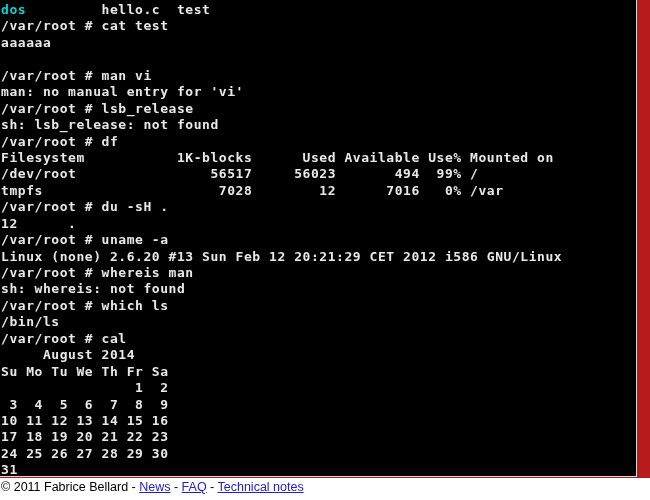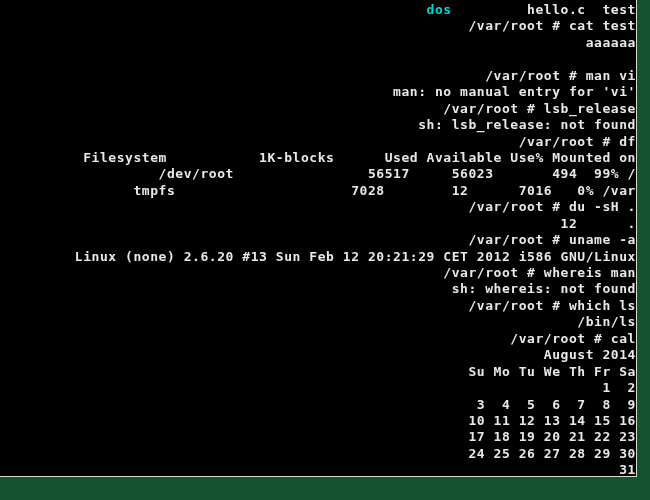--- a/index.html
+++ b/index.html
@@ -10,22 +10,21 @@
   body {
     width: 650px;
     height: 500px;
     overflow: hidden;
     font-family: "Liberation Sans", sans-serif;
   }
   #page {
     position: relative;
     width: 650px;
     height: 500px;
-    background: #14532d;
-    text-align: right;
+    background: #b91c1c;
   }
   #terminal {
     position: absolute;
     left: 0;
     top: 0;
     width: 637px;
     height: 477px;
     background: #000000;
     border-right: 1px solid #d8d8d8;
     border-bottom: 1px solid #d8d8d8;
@@ -72,14 +71,17 @@
 </style>
 </head>
 <body>
 
 <div id="page">
 
   <div id="terminal">
     <div id="screen"><span class="tline"><span class="c-cyan">dos</span><span class="c-white">         hello.c  test</span></span><span class="tline"><span class="c-white">/var/root # cat test</span></span><span class="tline"><span class="c-white">aaaaaa</span></span><span class="tline"><span class="c-white"></span></span><span class="tline"><span class="c-white">/var/root # man vi</span></span><span class="tline"><span class="c-white">man: no manual entry for 'vi'</span></span><span class="tline"><span class="c-white">/var/root # lsb_release</span></span><span class="tline"><span class="c-white">sh: lsb_release: not found</span></span><span class="tline"><span class="c-white">/var/root # df</span></span><span class="tline"><span class="c-white">Filesystem           1K-blocks      Used Available Use% Mounted on</span></span><span class="tline"><span class="c-white">/dev/root                56517     56023       494  99% /</span></span><span class="tline"><span class="c-white">tmpfs                     7028        12      7016   0% /var</span></span><span class="tline"><span class="c-white">/var/root # du -sH .</span></span><span class="tline"><span class="c-white">12      .</span></span><span class="tline"><span class="c-white">/var/root # uname -a</span></span><span class="tline"><span class="c-white">Linux (none) 2.6.20 #13 Sun Feb 12 20:21:29 CET 2012 i586 GNU/Linux</span></span><span class="tline"><span class="c-white">/var/root # whereis man</span></span><span class="tline"><span class="c-white">sh: whereis: not found</span></span><span class="tline"><span class="c-white">/var/root # which ls</span></span><span class="tline"><span class="c-white">/bin/ls</span></span><span class="tline"><span class="c-white">/var/root # cal</span></span><span class="tline"><span class="c-white">     August 2014</span></span><span class="tline"><span class="c-white">Su Mo Tu We Th Fr Sa</span></span><span class="tline"><span class="c-white">                1  2</span></span><span class="tline"><span class="c-white"> 3  4  5  6  7  8  9</span></span><span class="tline"><span class="c-white">10 11 12 13 14 15 16</span></span><span class="tline"><span class="c-white">17 18 19 20 21 22 23</span></span><span class="tline"><span class="c-white">24 25 26 27 28 29 30</span></span><span class="tline"><span class="c-white">31</span></span></div>
   </div>
 
+  <div id="footer">
+    <span>© 2011 Fabrice Bellard</span><span class="sep"> - </span><a href="#">News</a><span class="sep"> - </span><a href="#">FAQ</a><span class="sep"> - </span><a href="#">Technical notes</a>
+  </div>
 
 </div>
 
 </body></html>

